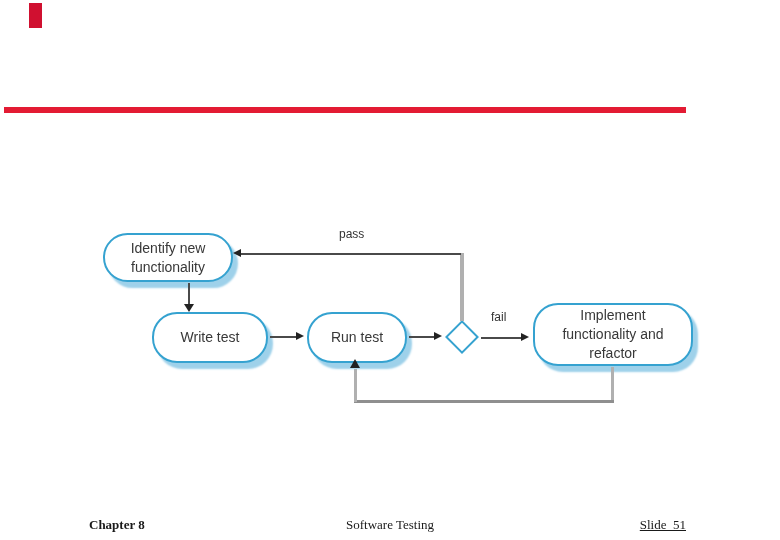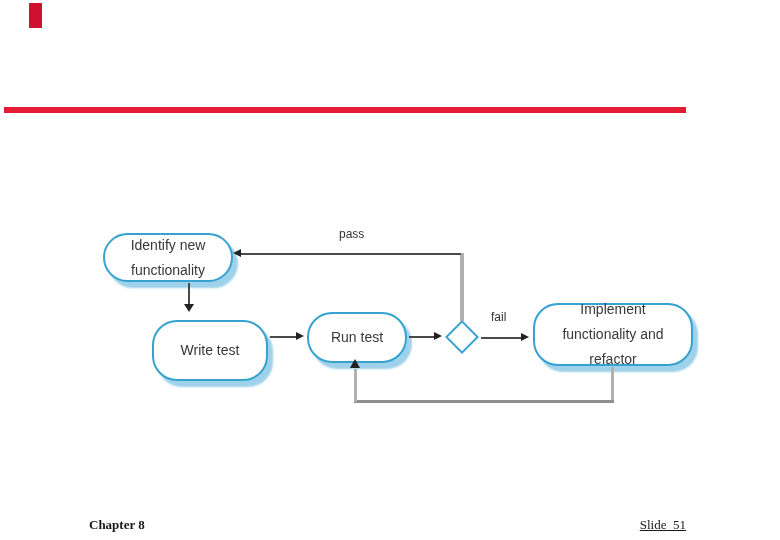--- a/index.html
+++ b/index.html
@@ -13,25 +13,25 @@
     font-size:42px; font-weight:bold; color:#1d2b5c; letter-spacing:0;
     font-family:"Liberation Sans", sans-serif; white-space:nowrap;
   }
   .title-rule { position:absolute; left:4px; top:107px; width:682px; height:6px; background:#e31b33; }
 
   .node {
     position:absolute; box-sizing:border-box; background:#ffffff;
     border:2px solid #35a2d0; border-radius:25px;
     box-shadow:5px 6px 2px #9ed1ea;
     display:flex; align-items:center; justify-content:center;
-    text-align:center; color:#383838; font-size:14px; line-height:25px;
+    text-align:center; color:#383838; font-size:14px; line-height:19px;
   }
   .node-label { white-space:pre-line; }
   .node-identify  { left:103px; top:233px; width:130px; height:49px; }
-  .node-write     { left:152px; top:320px; width:116px; height:61px; }
+  .node-write     { left:152px; top:312px; width:116px; height:51px; }
   .node-run       { left:307px; top:312px; width:100px; height:51px; }
   .node-implement { left:533px; top:303px; width:160px; height:63px;text-align:center; }
 
   .diamond {
     position:absolute; left:450px; top:325px; width:24px; height:24px;
     box-sizing:border-box; background:#ffffff; border:2px solid #35a2d0;
     transform:rotate(45deg);
   }
 
   .line  { position:absolute; background:#4a4a4a; }
@@ -113,15 +113,16 @@
     <div class="gline return-right-vertical"></div>
     <div class="gline return-bottom"></div>
     <div class="gline return-left-vertical"></div>
     <div class="arrow arrow-up"></div>
 
     <span class="edge-label label-pass">pass</span>
     <span class="edge-label label-fail">fail</span>
   </div>
 
   <span class="footer-text footer-chapter">Chapter 8</span>
+  <span class="footer-text footer-center">Software Testing</span>
   <span class="footer-text footer-slide">Slide  51</span>
 
 </div>
 
 </body></html>

